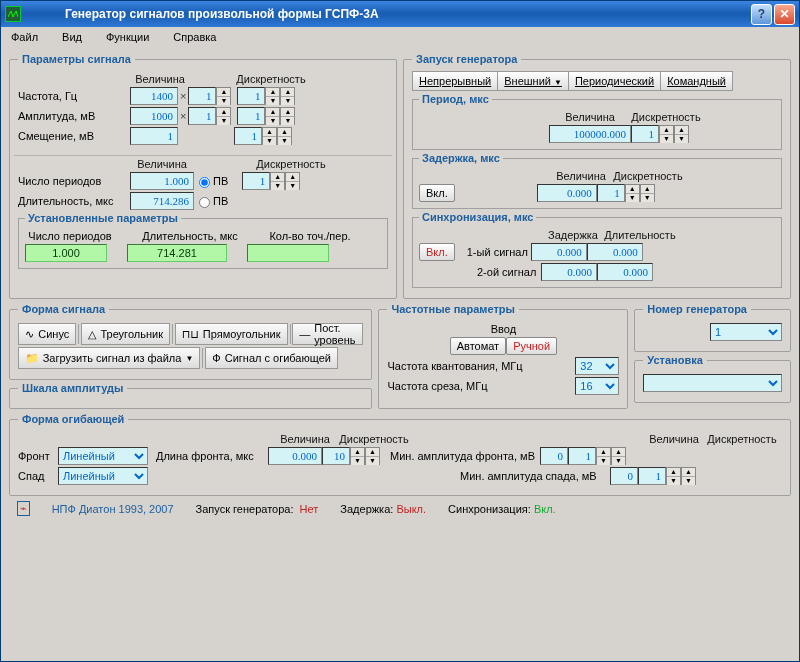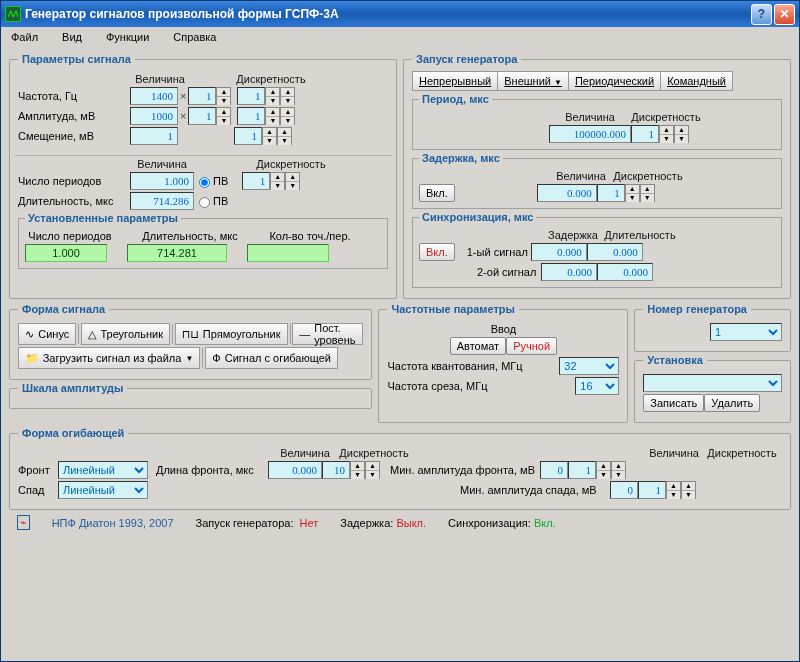--- a/index.html
+++ b/index.html
@@ -11,21 +11,21 @@
     color: #000;
   }
   .window { width: 800px; height: 662px; background: #d6d3ce; border: 1px solid #003c74; }
   .titlebar {
     height: 26px;
     background: linear-gradient(to bottom, #3b84e0 0%, #1a5fb5 45%, #1a5fb5 55%, #2f78d6 100%);
     display: flex; align-items: center; padding: 0 4px;
     color: #fff; font-weight: bold; font-size: 12px;
   }
   .titlebar .app-icon { width:16px; height:16px; background:#215f37; border:1px solid #0c3; margin-right:4px; display:flex; align-items:center; justify-content:center;}
-  .titlebar .title { flex:1; }
+  .titlebar .title { flex:1;margin-left:40px; }
   .titlebar .winbtn { width:21px; height:21px; margin-left:2px; border:1px solid #fff; border-radius:3px; display:flex; align-items:center; justify-content:center; font-weight:bold; font-size:12px;}
   .titlebar .winbtn.help { background:linear-gradient(#c7e0fb,#5e98d9); color:#2a3f7a;}
   .titlebar .winbtn.close { background:linear-gradient(#f9a991,#d9482b); color:#fff;}
   .menubar { height:20px; background:#d6d3ce; display:flex; padding:2px 6px; gap:16px;}
   .menubar span { padding:2px 4px; }
   .client { padding:4px 8px 2px 8px; }
   fieldset.group {
     border:1px solid #a0a0a0; border-radius:2px; padding:6px 8px 8px 8px; margin:2px 0;
     background:#d9d6d1;
   }
@@ -339,44 +339,40 @@
         <legend>Частотные параметры</legend>
         <div class="row" style="justify-content:center">
             <span>Ввод</span>
           </div>
         <div class="row" style="justify-content:center">
           <button class="btn small">Автомат</button>
           <button class="btn small red">Ручной</button>
         </div>
         <div class="row">
           <span style="flex:1">Частота квантования, МГц</span>
-          <select class="combo" style="width:60px"><option>32</option></select>
+          <select class="combo" style="width:44px"><option>32</option></select>
         </div>
         <div class="row">
           <span style="flex:1">Частота среза, МГц</span>
           <select class="combo" style="width:44px"><option>16</option></select>
         </div>
       </fieldset>
 
       <div style="flex:0.5">
         <fieldset class="group">
           <legend>Номер генератора</legend>
           <div class="row" style="justify-content:flex-end">
             <select class="combo" style="width:72px"><option>1</option></select>
           </div>
         </fieldset>
         <fieldset class="group">
           <legend>Установка</legend>
           <div class="row">
               <select class="combo" style="width:100%"><option></option></select>
             </div>
-          <div class="row">
-            <button class="btn small">Записать</button>
-            <button class="btn small">Удалить</button>
-          </div>
         </fieldset>
       </div>
     </div>
 
     <fieldset class="group">
       <legend>Форма огибающей</legend>
       <div class="row">
         <span style="width:140px"></span>
         <span style="width:118px"></span>
         <span class="hdr" style="width:58px;text-align:center">Величина</span>

